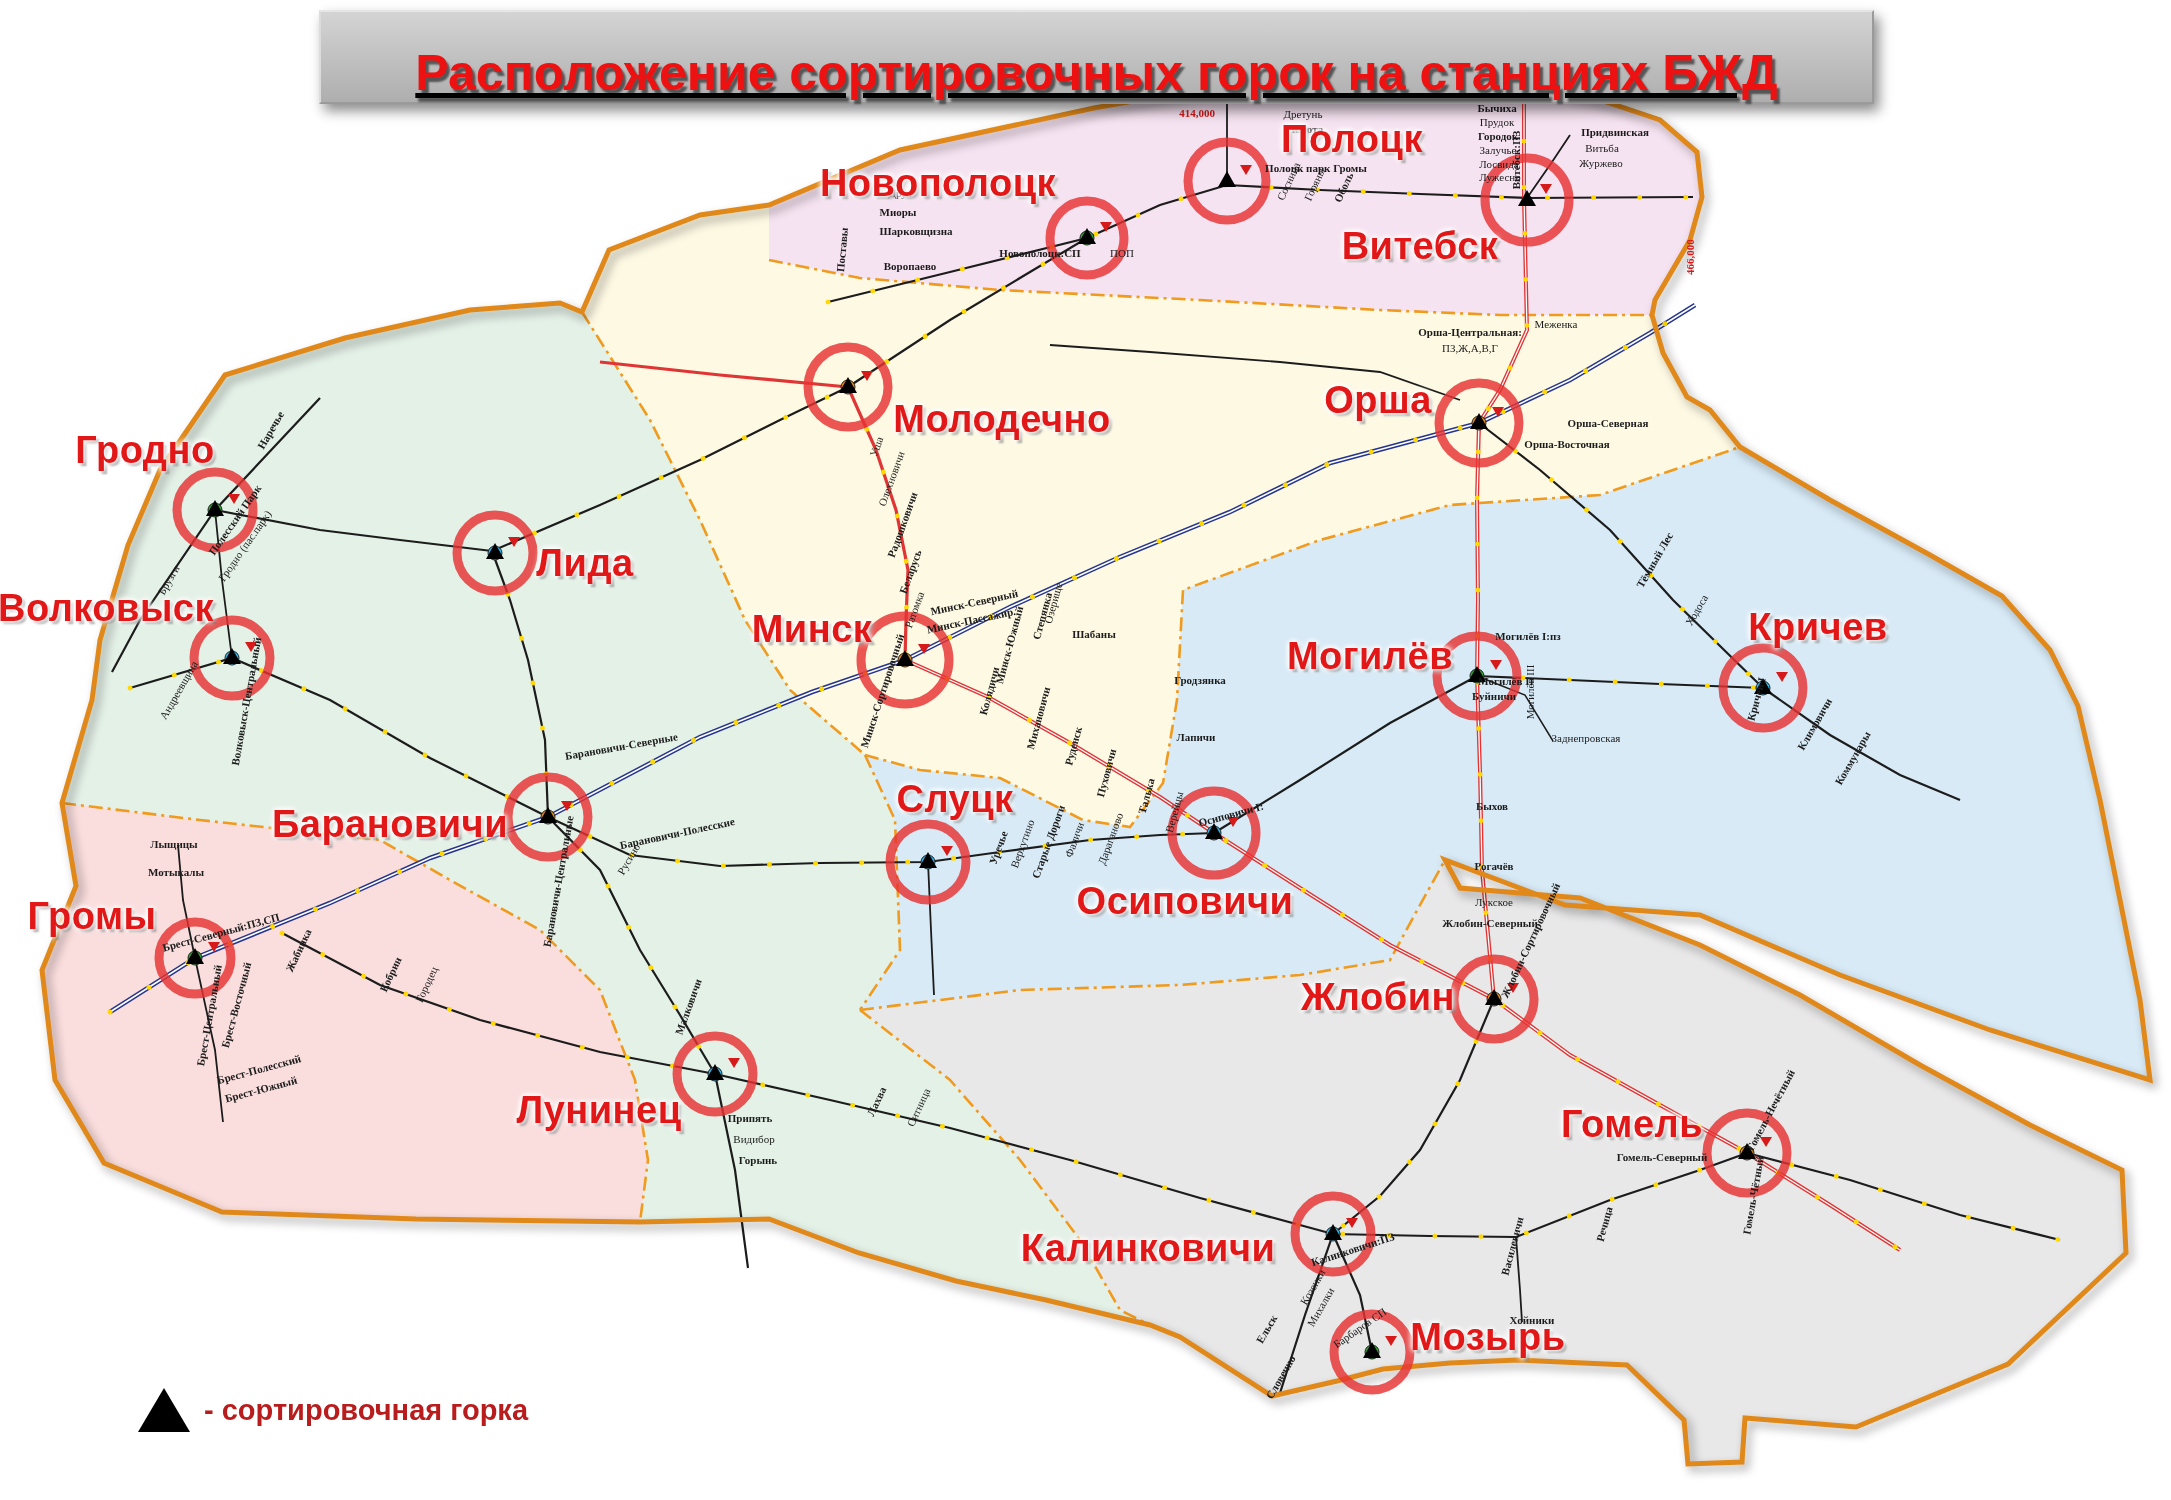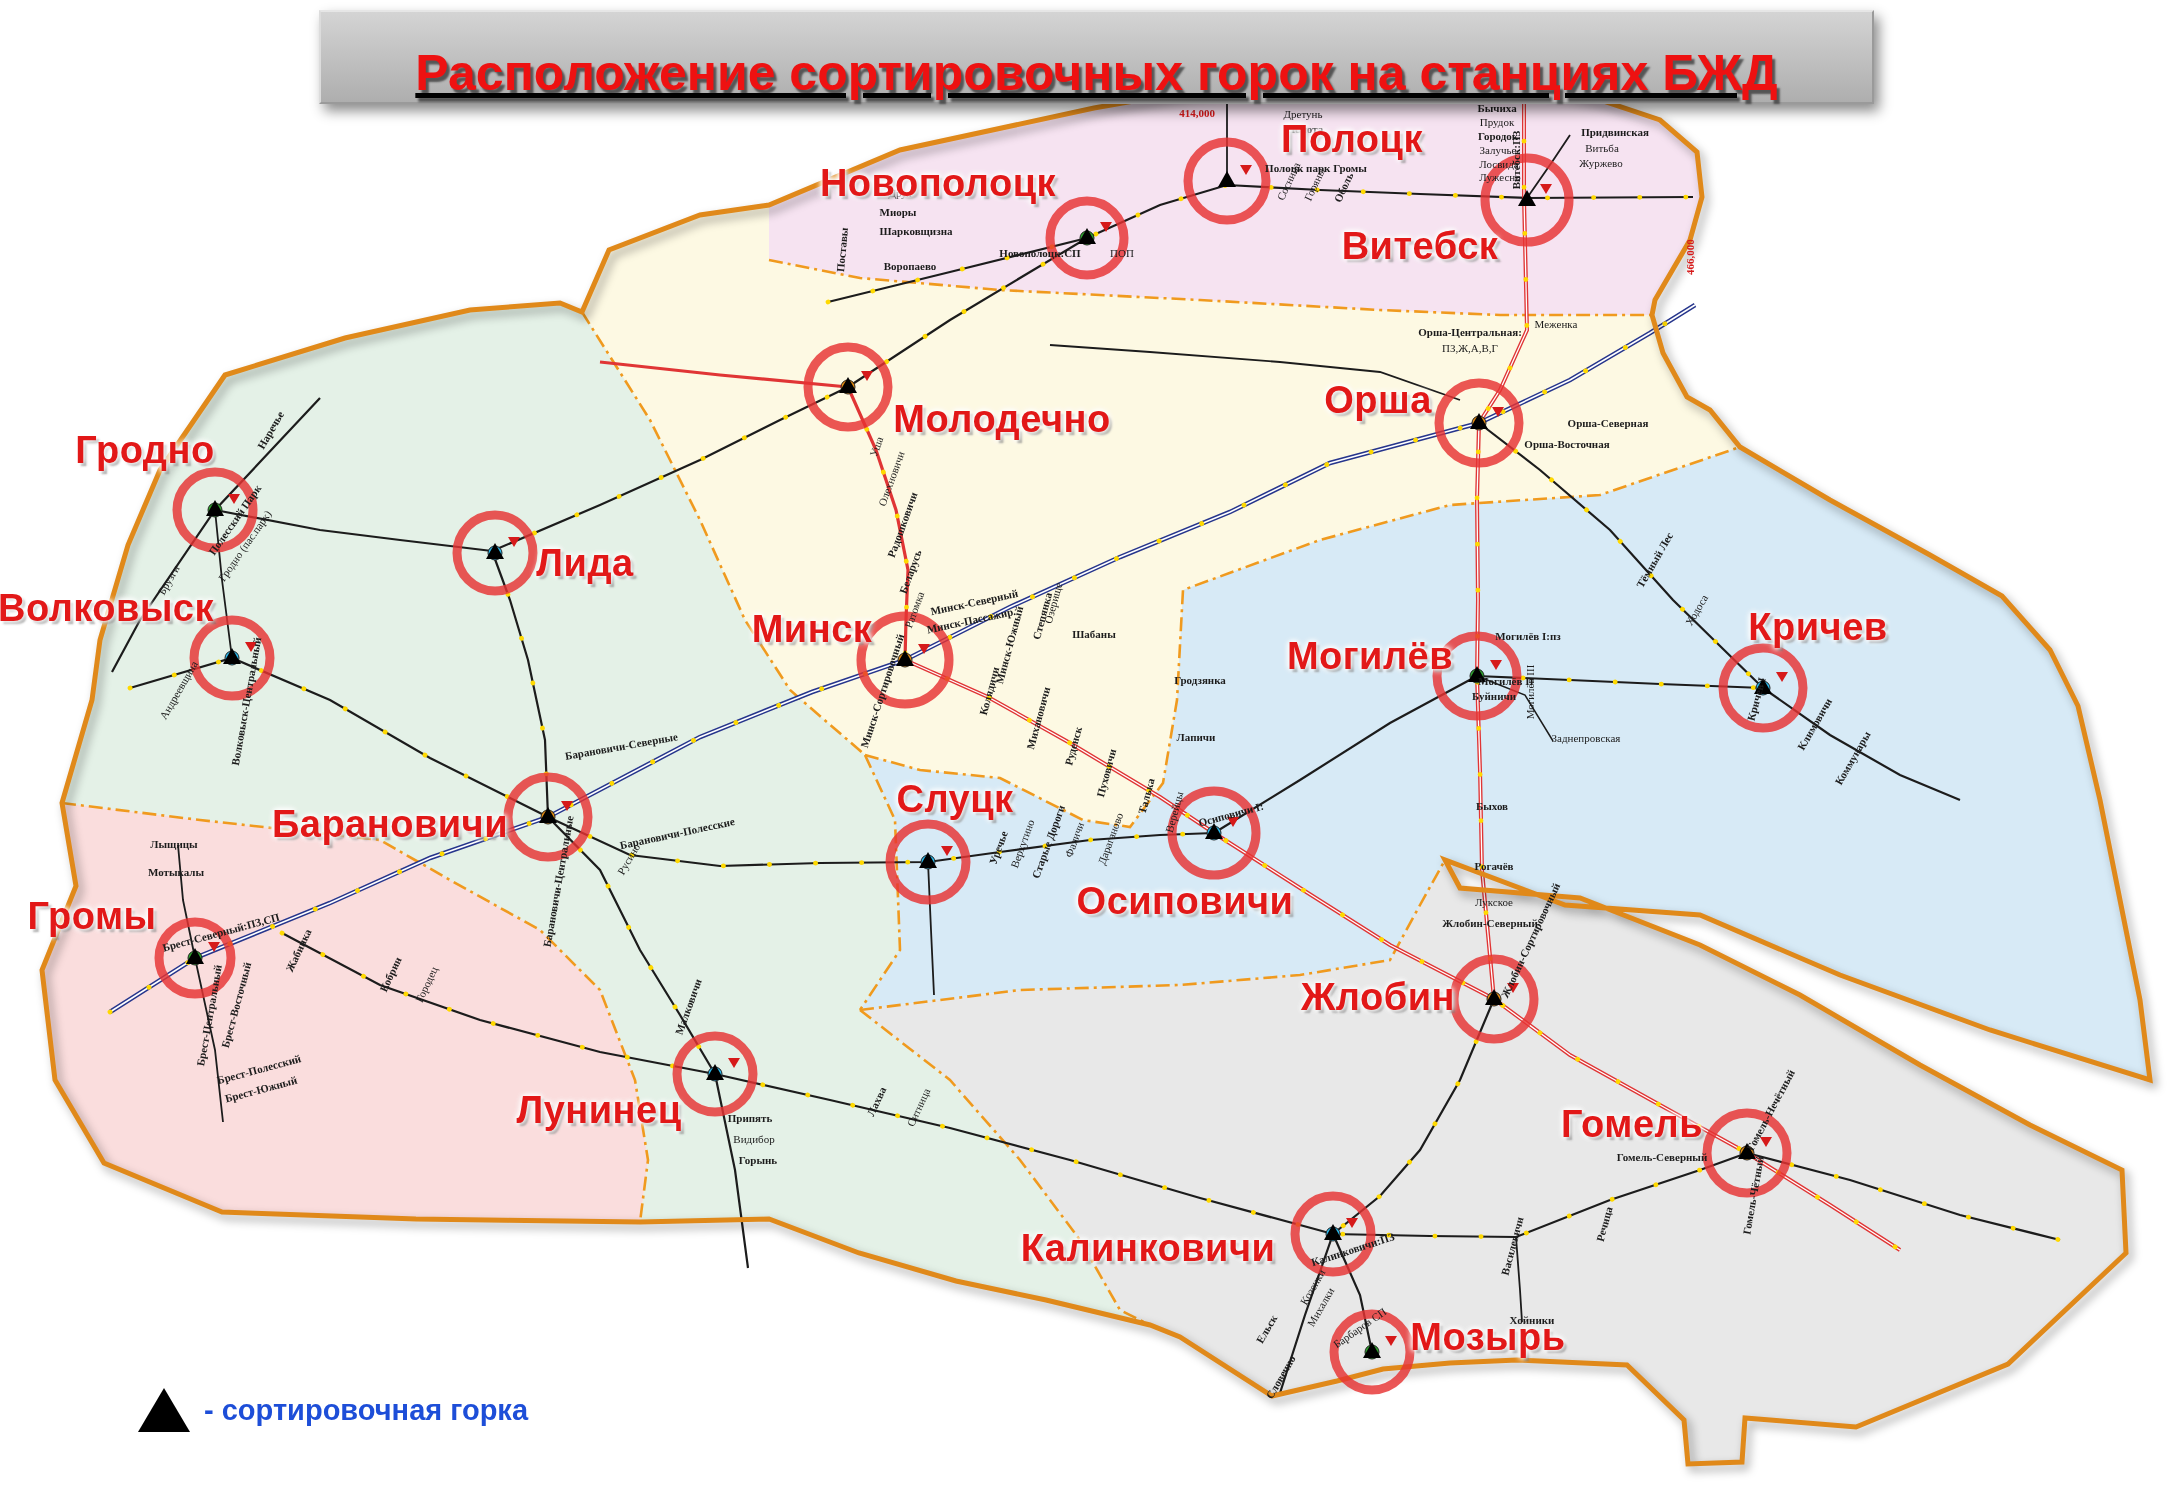--- a/index.html
+++ b/index.html
@@ -15,21 +15,21 @@
       font-size:38px;white-space:nowrap;letter-spacing:.5px;
       text-shadow:0 0 7px #fff,0 0 7px #fff,0 0 4px #fff,3px 3px 2px rgba(75,75,75,.55);}
   #title-bar{position:absolute;left:319px;top:10px;width:1551px;height:90px;
       background:linear-gradient(#d4d4d4,#aeaeae);
       border:2px solid #9a9a9a;border-top-color:#e6e6e6;border-left-color:#dcdcdc;
       box-shadow:5px 7px 12px rgba(0,0,0,.45);
       display:flex;align-items:flex-end;justify-content:center;text-decoration:underline;}
   #title-text{color:#ee1111;font-weight:bold;font-size:50px;white-space:nowrap;
       text-shadow:3px 4px 2px rgba(60,60,60,.8);}
   #legend{position:absolute;left:138px;top:1388px;display:flex;align-items:center;gap:14px;}
-  #legend-label{font-weight:bold;font-size:29px;color:#1d4ed8;}
+  #legend-label{font-weight:bold;font-size:29px;color:#b91c1c;}
   .tri{display:inline-block;width:0;height:0;border-left:26px solid transparent;
       border-right:26px solid transparent;border-bottom:44px solid #000;}
 </style>
 </head>
 <body>
 
 <div id="stage">
 
 <svg id="map" width="2171" height="1500" viewBox="0 0 2171 1500">
   <defs>

